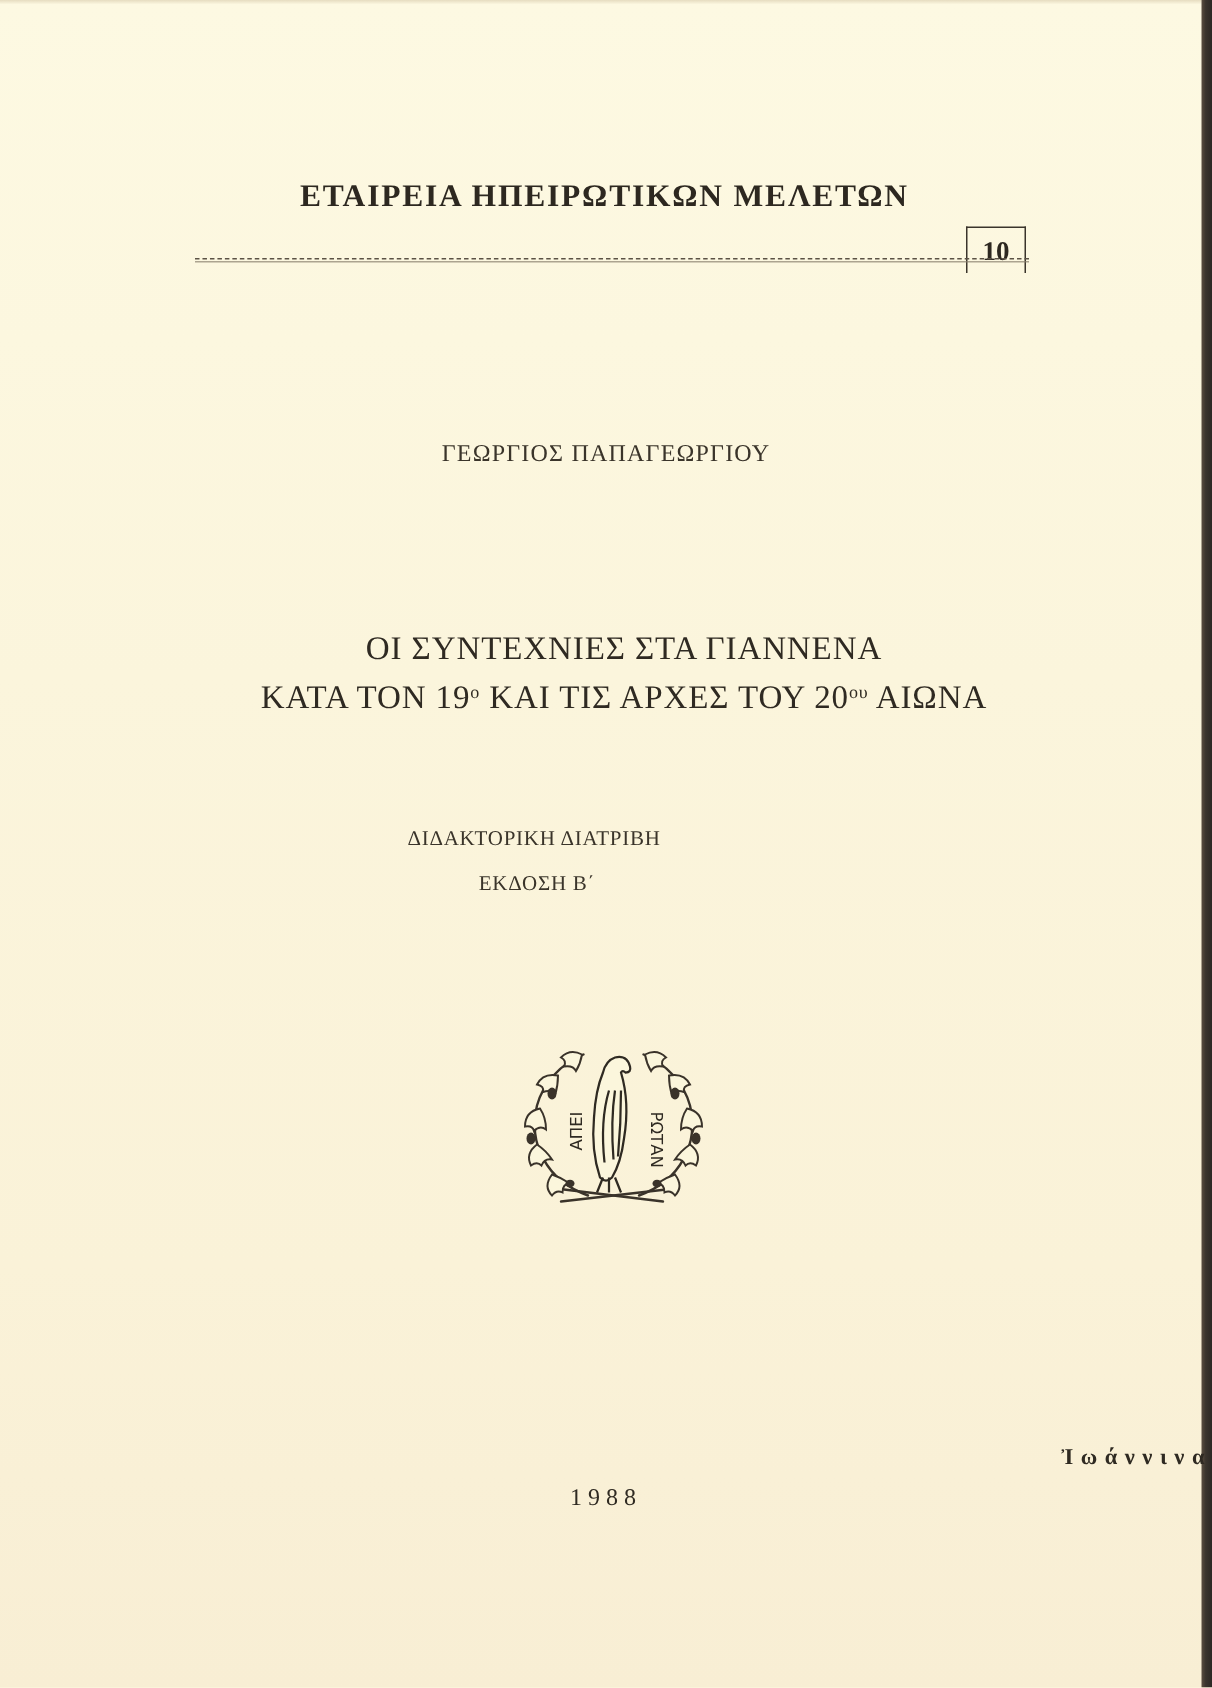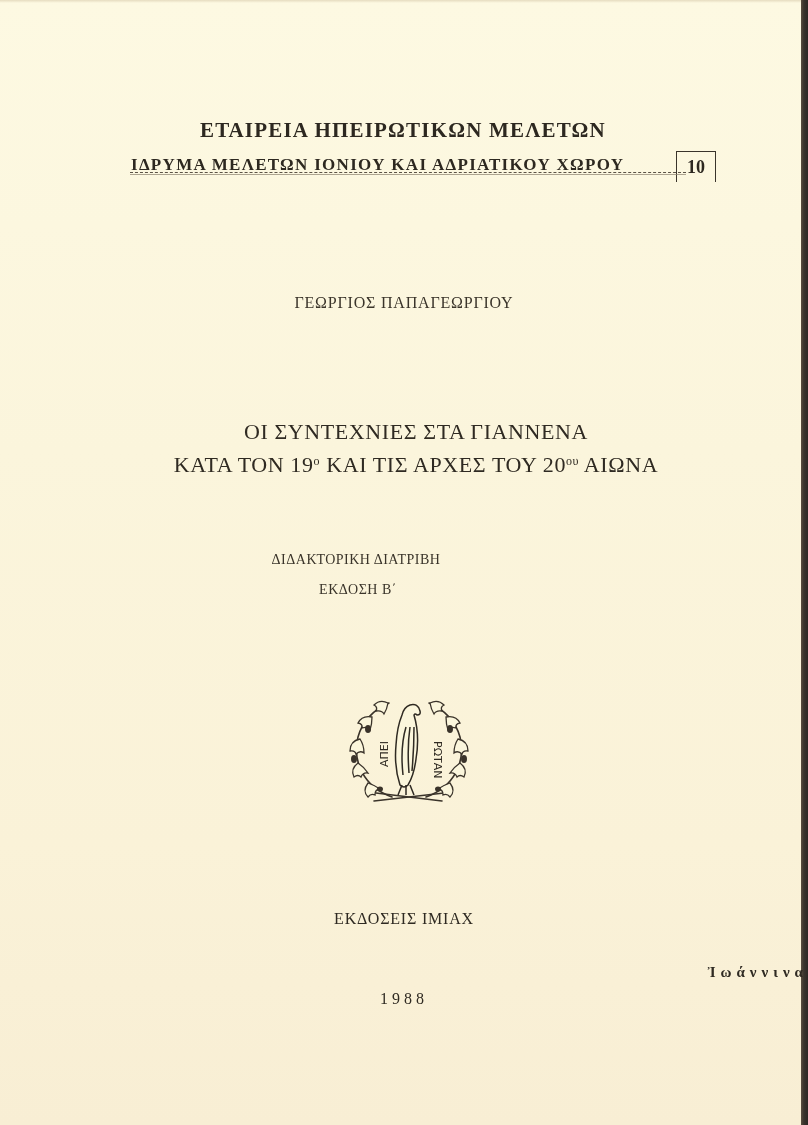--- a/index.html
+++ b/index.html
@@ -68,21 +68,20 @@
       width: 38px;
       height: 30px;
       border-left: 1.5px solid #3a342b;
       border-right: 1.5px solid #3a342b;
       border-top: 1.5px solid #3a342b;
       text-align: center;
       font-size: 18px;
       font-weight: bold;
       line-height: 30px;
       color: #2d2820;
-      margin-left: 32px;
     }
     .series-rule {
       position: absolute;
       left: 0;
       top: 172px;
       width: 556px;
       height: 0;
       border-top: 1.5px dashed #5b5245;
     }
     .series-rule-2 {
@@ -174,21 +173,20 @@
 </head>
 <body>
 
 <div class="page">
   <div class="top-edge"></div>
   <div class="right-edge"></div>
 
   <div class="series-block">
     <div class="series-society">ΕΤΑΙΡΕΙΑ ΗΠΕΙΡΩΤΙΚΩΝ ΜΕΛΕΤΩΝ</div>
     <div class="series-row">
-      <span class="series-foundation">ΙΔΡΥΜΑ ΜΕΛΕΤΩΝ ΙΟΝΙΟΥ ΚΑΙ ΑΔΡΙΑΤΙΚΟΥ ΧΩΡΟΥ</span>
       <span class="series-number-box">10</span>
     </div>
   </div>
   <div class="series-rule" style="left:130px;"></div>
   <div class="series-rule-2" style="left:130px;"></div>
 
   <div class="author">ΓΕΩΡΓΙΟΣ ΠΑΠΑΓΕΩΡΓΙΟΥ</div>
 
   <div class="title-line title-1">ΟΙ ΣΥΝΤΕΧΝΙΕΣ ΣΤΑ ΓΙΑΝΝΕΝΑ</div>
   <div class="title-line title-2"><span>ΚΑΤΑ ΤΟΝ 19</span><span class="sup">ο</span><span> ΚΑΙ ΤΙΣ ΑΡΧΕΣ ΤΟΥ 20</span><span class="sup">ου</span><span> ΑΙΩΝΑ</span></div>
@@ -239,16 +237,15 @@
         <path d="M66 30 q -3 20 -1 46" fill="none"></path>
         <path d="M70 30 q 0 22 -2 44" fill="none"></path>
         <path d="M58 88 l -4 10 M62 88 l 0 10 M66 88 l 4 10" fill="none"></path>
       </g>
 
       <text x="44" y="70" transform="rotate(-90 44 70)" font-family="DejaVu Sans, sans-serif" font-size="11" fill="#2f2a22">ΑΠΕΙ</text>
       <text x="90" y="44" transform="rotate(90 90 44)" font-family="DejaVu Sans, sans-serif" font-size="11" fill="#2f2a22">ΡΩΤΑΝ</text>
     </svg>
   </div>
 
-  <div class="publisher">ΕΚΔΟΣΕΙΣ ΙΜΙΑΧ</div>
   <div class="place">Ἰωάννινα</div>
   <div class="year">1988</div>
 </div>
 
 </body></html>

